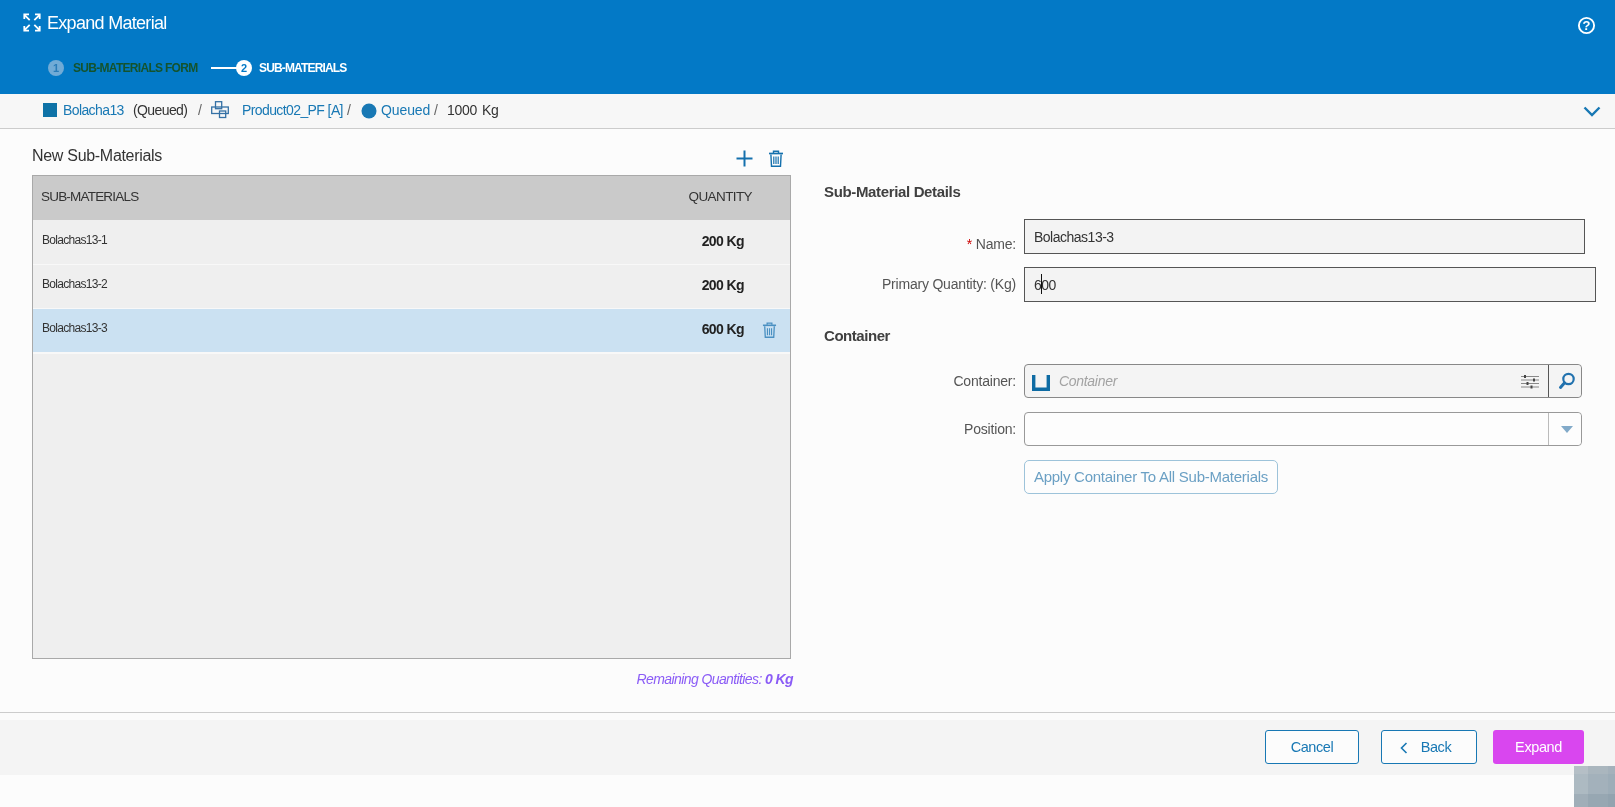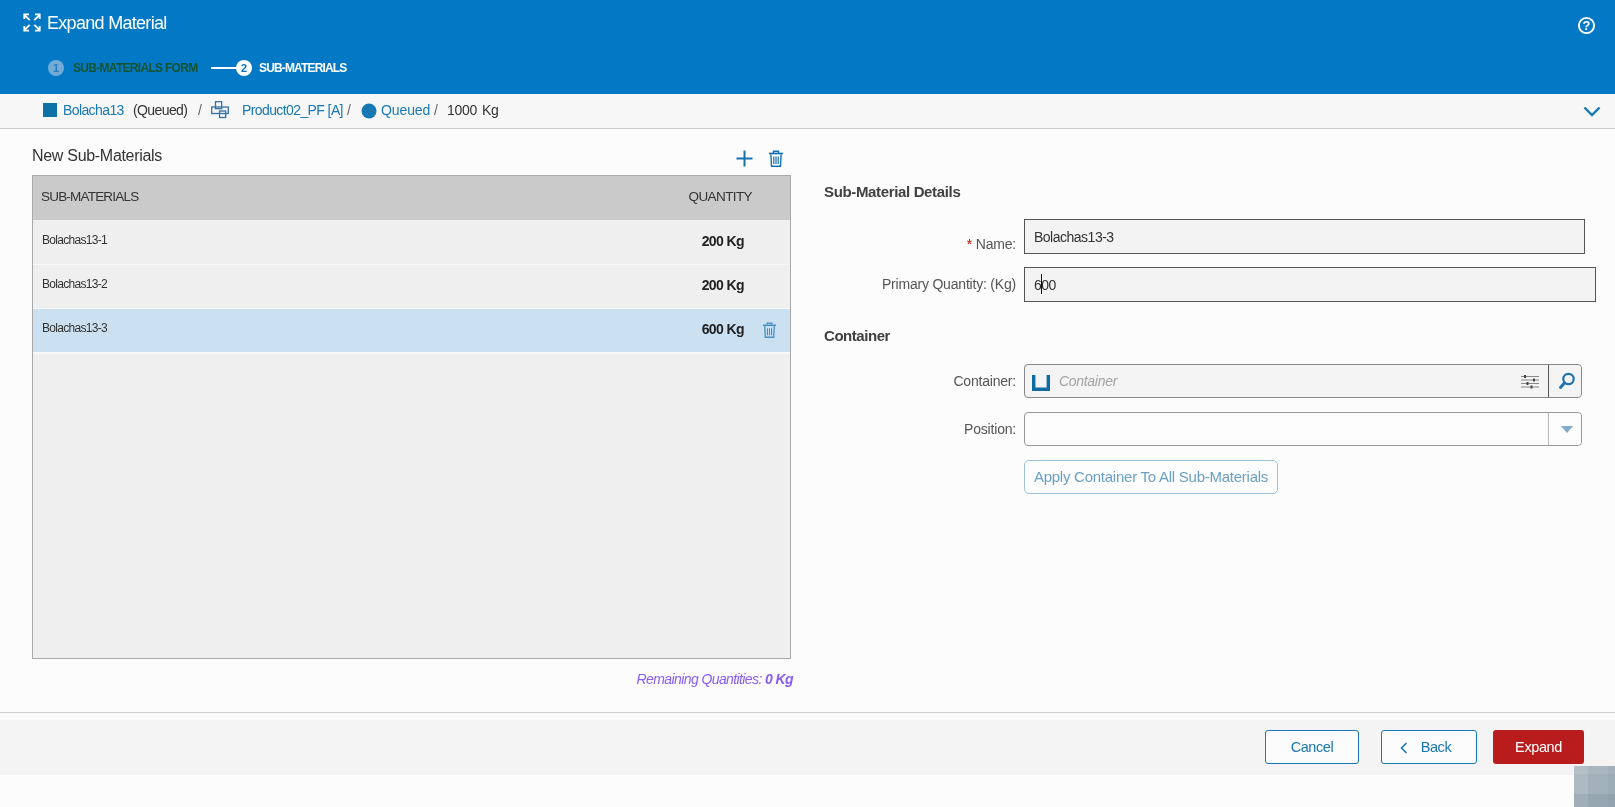--- a/index.html
+++ b/index.html
@@ -80,21 +80,21 @@
 
 #comments { position:absolute; left:0; top:712px; width:1615px; height:40px; background:#fbfbfb; border-top:1px solid #ccc; border-bottom:1px solid #ccc; }
 #comments .lbl { position:absolute; left:40px; top:12px; font-size:14px; letter-spacing:-0.1px; color:#333; }
 #comments .chev { position:absolute; left:1583px; top:14px; }
 
 
 #footer { position:absolute; left:0; top:720px; width:1615px; height:55px; background:#f4f4f4; }
 .fbtn { position:absolute; top:10px; height:34px; border-radius:3px; font-size:14.5px; letter-spacing:-0.4px; text-align:center; }
 #btn-cancel { left:1265px; width:94px; border:1px solid #1878b4; color:#1878b4; background:#fcfcfc; line-height:32px; }
 #btn-back { left:1381px; width:96px; border:1px solid #1878b4; color:#1878b4; background:#fcfcfc; line-height:32px; }
-#btn-expand { left:1493px; width:91px; border:0; color:#fff; background:#b91c1c; line-height:34px; }
+#btn-expand { left:1493px; width:91px; border:0; color:#fff; background:#d946ef; line-height:34px; }
 #grayblock { position:absolute; left:1574px; top:766px; width:41px; height:41px; }
 #grayblock div { position:absolute; }
 </style>
 </head>
 <body>
 
 <div id="header"></div>
 <div id="expicon">
 <svg width="18" height="19" viewBox="0 0 18 19">
   <g stroke="#fff" stroke-width="1.8" fill="none">

